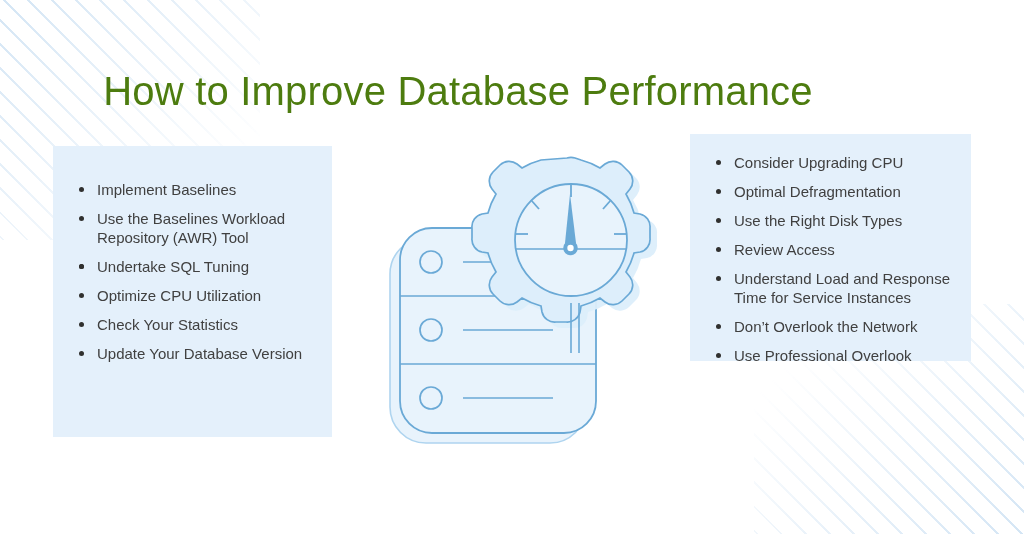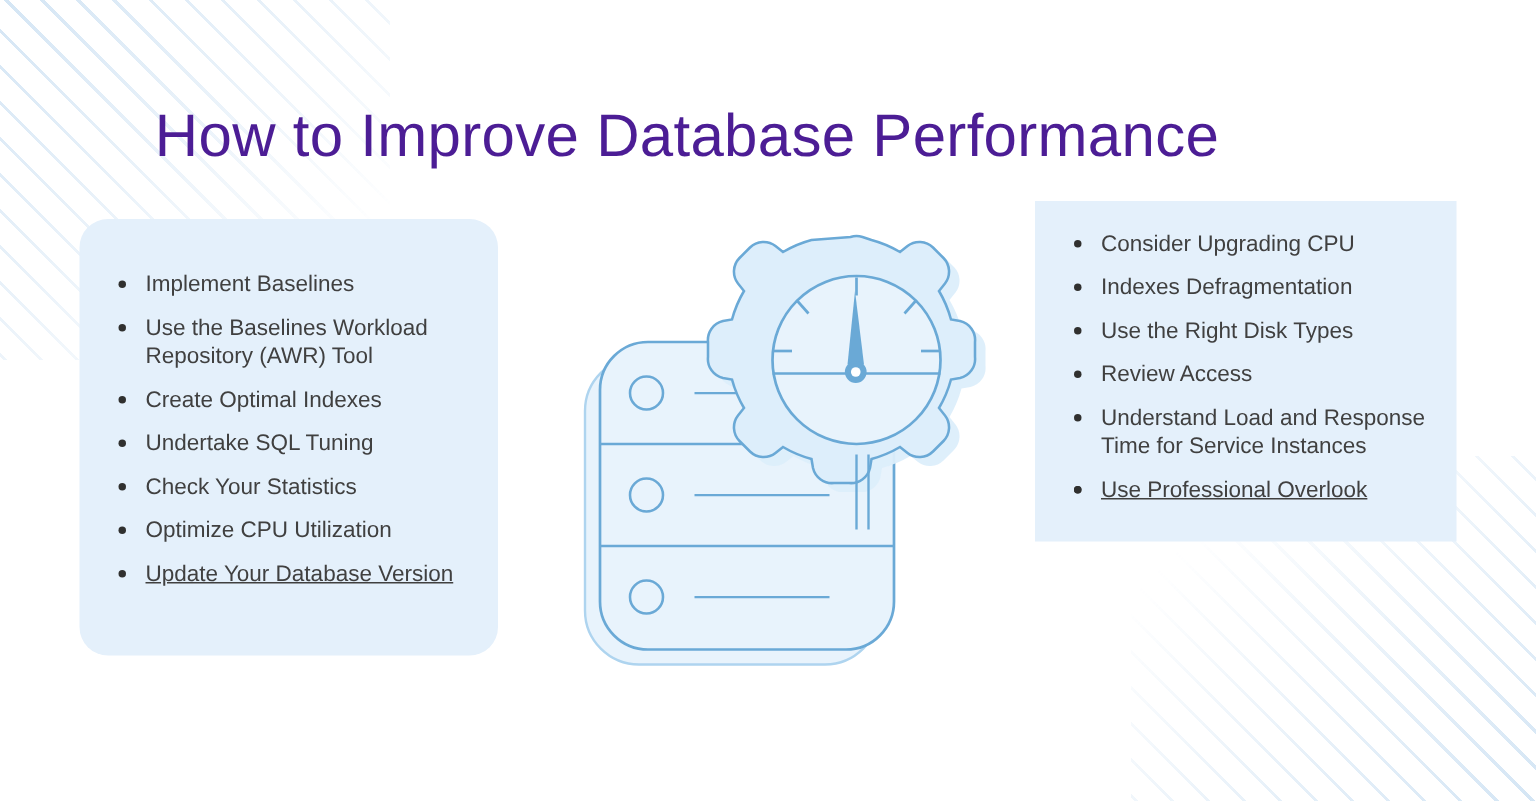--- a/index.html
+++ b/index.html
@@ -54,39 +54,38 @@
 
   
   #page-title {
     position: absolute;
     top: 41px;
     left: 0;
     width: 916px;
     text-align: center;
     font-size: 40px;
     font-weight: 400;
-    color: #4c1d95;
+    color: #4d7c0f;
     letter-spacing: 0.2px;
     line-height: 1.15;
     white-space: nowrap;
   }
 
   
   .panel {
     position: absolute;
     background: #e4f0fb;
     box-sizing: border-box;
   }
   #panel-left {
     left: 53px;
     top: 146px;
     width: 279px;
     height: 291px;
     padding: 34px 14px 0 14px;
-    border-radius: 19px;
   }
   #panel-right {
     left: 690px;
     top: 134px;
     width: 281px;
     height: 227px;
     padding: 19px 14px 0 14px;
   }
 
   .bullet-list {
@@ -95,21 +94,21 @@
     padding: 0;
   }
   .bullet-item {
     position: relative;
     padding-left: 30px;
     margin-bottom: 10px;
     font-size: 15px;
     line-height: 19px;
     color: #404040;
   }
-  .bullet-item:last-child { margin-bottom: 0; text-decoration: underline; }
+  .bullet-item:last-child { margin-bottom: 0; }
   .bullet-item .dot {
     position: absolute;
     left: 12px;
     top: 7px;
     width: 5px;
     height: 5px;
     border-radius: 50%;
     background: #30302f;
   }
 
@@ -129,36 +128,36 @@
 
   <div class="stripes stripes-tl"></div>
   <div class="stripes stripes-br"></div>
 
   <h1 id="page-title">How to Improve Database Performance</h1>
 
   <div class="panel" id="panel-left">
     <ul class="bullet-list" id="left-list">
         <li class="bullet-item"><span class="dot"></span><span>Implement Baselines</span></li>
         <li class="bullet-item"><span class="dot"></span><span>Use the Baselines Workload Repository (AWR) Tool</span></li>
-        <li class="bullet-item"><span class="dot"></span><span>Create Optimal Indexes</span></li>
+        <li class="bullet-item"><span class="dot"></span></li>
         <li class="bullet-item"><span class="dot"></span><span>Undertake SQL Tuning</span></li>
+        <li class="bullet-item"><span class="dot"></span><span>Optimize CPU Utilization</span></li>
         <li class="bullet-item"><span class="dot"></span><span>Check Your Statistics</span></li>
-        <li class="bullet-item"><span class="dot"></span><span>Optimize CPU Utilization</span></li>
         <li class="bullet-item"><span class="dot"></span><span>Update Your Database Version</span></li>
       </ul>
   </div>
 
   <div class="panel" id="panel-right">
     <ul class="bullet-list" id="right-list">
         <li class="bullet-item"><span class="dot"></span><span>Consider Upgrading CPU</span></li>
-        <li class="bullet-item"><span class="dot"></span><span>Indexes Defragmentation</span></li>
+        <li class="bullet-item"><span class="dot"></span><span>Optimal Defragmentation</span></li>
         <li class="bullet-item"><span class="dot"></span><span>Use the Right Disk Types</span></li>
         <li class="bullet-item"><span class="dot"></span><span>Review Access</span></li>
         <li class="bullet-item"><span class="dot"></span><span>Understand Load and Response Time for Service Instances</span></li>
-        <li class="bullet-item"><span class="dot"></span></li>
+        <li class="bullet-item"><span class="dot"></span><span>Don’t Overlook the Network</span></li>
         <li class="bullet-item"><span class="dot"></span><span>Use Professional Overlook</span></li>
       </ul>
   </div>
 
   <div id="illustration">
     <svg width="300" height="306" viewBox="0 0 300 306" fill="none">
 
       <rect x="12" y="90" width="196" height="205" rx="36" ry="36" fill="#e8f3fc" stroke="#aed4ef" stroke-width="1.6"></rect>
 
       <rect x="22" y="80" width="196" height="205" rx="32" ry="32" fill="#e8f3fc" stroke="#6aa9d6" stroke-width="1.8"></rect>

